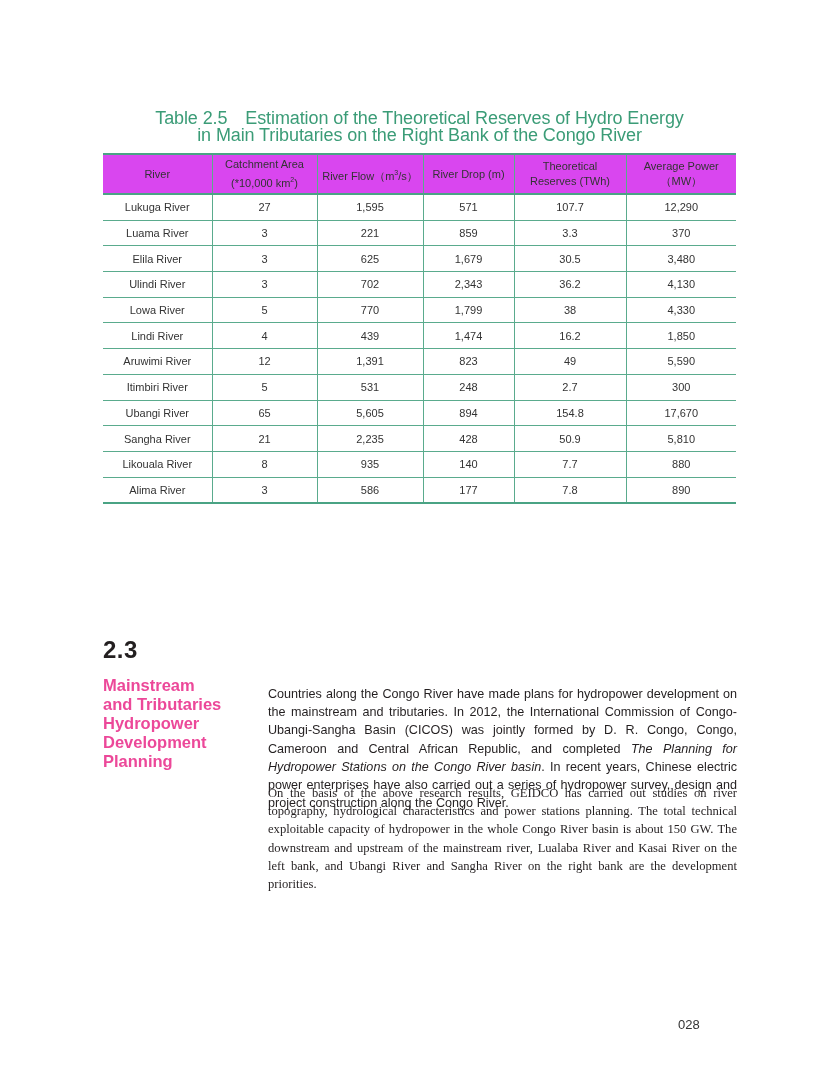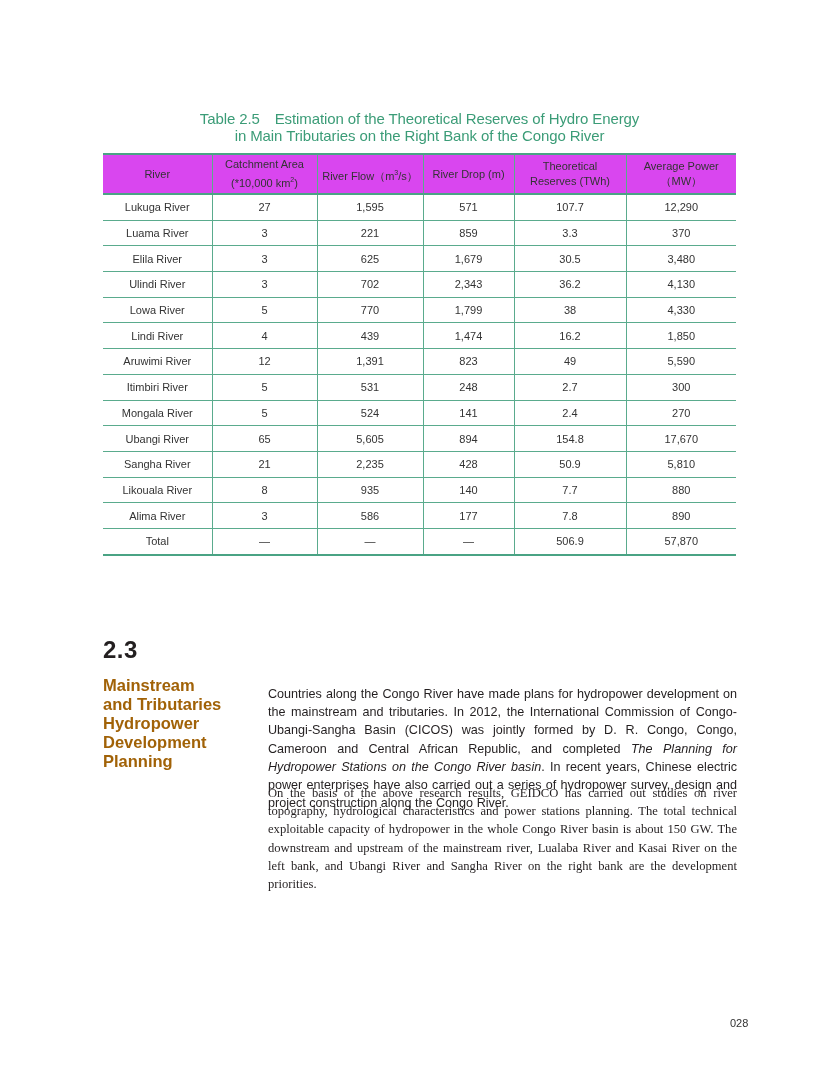--- a/index.html
+++ b/index.html
@@ -1,34 +1,34 @@
 <!DOCTYPE html>
 <html><head>
   <meta charset="utf-8">
   <style>
     html, body { margin: 0; padding: 0; background: #ffffff; }
     body { width: 831px; height: 1092px; position: relative; font-family: "Liberation Sans", sans-serif; color: #231f20; overflow: hidden; }
-    .caption { position: absolute; left: 103px; width: 633px; top: 110px; text-align: center; color: #3b9c77; font-size: 15px; line-height: 17px; letter-spacing: -0.1px; }
+    .caption { position: absolute; left: 103px; width: 633px; top: 110px; text-align: center; color: #3b9c77; font-size: 18px; line-height: 17px; letter-spacing: -0.1px; }
     .caption .line { display: block; }
     table.data { position: absolute; left: 103px; top: 153px; width: 633px; border-collapse: collapse; font-size: 11px; color: #333; }
     table.data th, table.data td { border-left: 1px solid #5aab8d; border-right: 1px solid #5aab8d; text-align: center; padding: 0; }
     table.data th:first-child, table.data td:first-child { border-left: none; }
     table.data th:last-child, table.data td:last-child { border-right: none; }
     table.data thead tr { background: #d946ef; border-top: 2px solid #4aa384; border-bottom: 2px solid #4aa384; }
     table.data th { font-weight: normal; height: 38px; line-height: 15px; font-size: 11px; color: #333; }
     table.data tbody td { height: 24.7px; border-bottom: 1px solid #5aab8d; }
     table.data tbody tr:last-child td { border-bottom: 2px solid #4aa384; }
     col.c0 { width: 109px; } col.c1 { width: 105px; } col.c2 { width: 106px; } col.c3 { width: 91px; } col.c4 { width: 112px; } col.c5 { width: 110px; }
     .sec-num { position: absolute; left: 103px; top: 636px; font-size: 24px; font-weight: bold; color: #231f20; letter-spacing: 0.5px; }
-    .sec-title { position: absolute; left: 103px; top: 676px; width: 150px; font-size: 16.5px; font-weight: bold; line-height: 19px; color: #a16207; }
+    .sec-title { position: absolute; left: 103px; top: 676px; width: 150px; font-size: 16.5px; font-weight: bold; line-height: 19px; color: #ec4899; }
     .sec-title span { display: block; white-space: nowrap; }
     .body-text { position: absolute; left: 268px; width: 469px; font-size: 12.6px; line-height: 18.2px; color: #231f20; text-align: justify; margin: 0; }
     .p1 { top: 638px; margin-top: 47px; }
     .p2 { top: 784px; font-family: Liberation Serif, serif; }
-    .page-num { position: absolute; left: 730px; top: 1017px; font-size: 11px; color: #333; }
+    .page-num { position: absolute; left: 678px; top: 1017px; font-size: 13px; color: #333; }
   </style>
 </head>
 <body>
 
 <div class="caption">
   <span class="line">Table 2.5 Estimation of the Theoretical Reserves of Hydro Energy</span>
   <span class="line">in Main Tributaries on the Right Bank of the Congo River</span>
 </div>
 
 <table class="data">
@@ -118,28 +118,20 @@
       </tr>
       <tr>
         <td>Itimbiri River</td>
         <td>5</td>
         <td>531</td>
         <td>248</td>
         <td>2.7</td>
         <td>300</td>
       </tr>
       <tr>
-        <td>Mongala River</td>
-        <td>5</td>
-        <td>524</td>
-        <td>141</td>
-        <td>2.4</td>
-        <td>270</td>
-      </tr>
-      <tr>
         <td>Ubangi River</td>
         <td>65</td>
         <td>5,605</td>
         <td>894</td>
         <td>154.8</td>
         <td>17,670</td>
       </tr>
       <tr>
         <td>Sangha River</td>
         <td>21</td>
@@ -157,28 +149,20 @@
         <td>880</td>
       </tr>
       <tr>
         <td>Alima River</td>
         <td>3</td>
         <td>586</td>
         <td>177</td>
         <td>7.8</td>
         <td>890</td>
       </tr>
-      <tr>
-        <td>Total</td>
-        <td>—</td>
-        <td>—</td>
-        <td>—</td>
-        <td>506.9</td>
-        <td>57,870</td>
-      </tr>
     </tbody>
 </table>
 
 <div class="sec-num">2.3</div>
 <div class="sec-title">
   <span>Mainstream</span>
   <span>and Tributaries</span>
   <span>Hydropower</span>
   <span>Development</span>
   <span>Planning</span>

